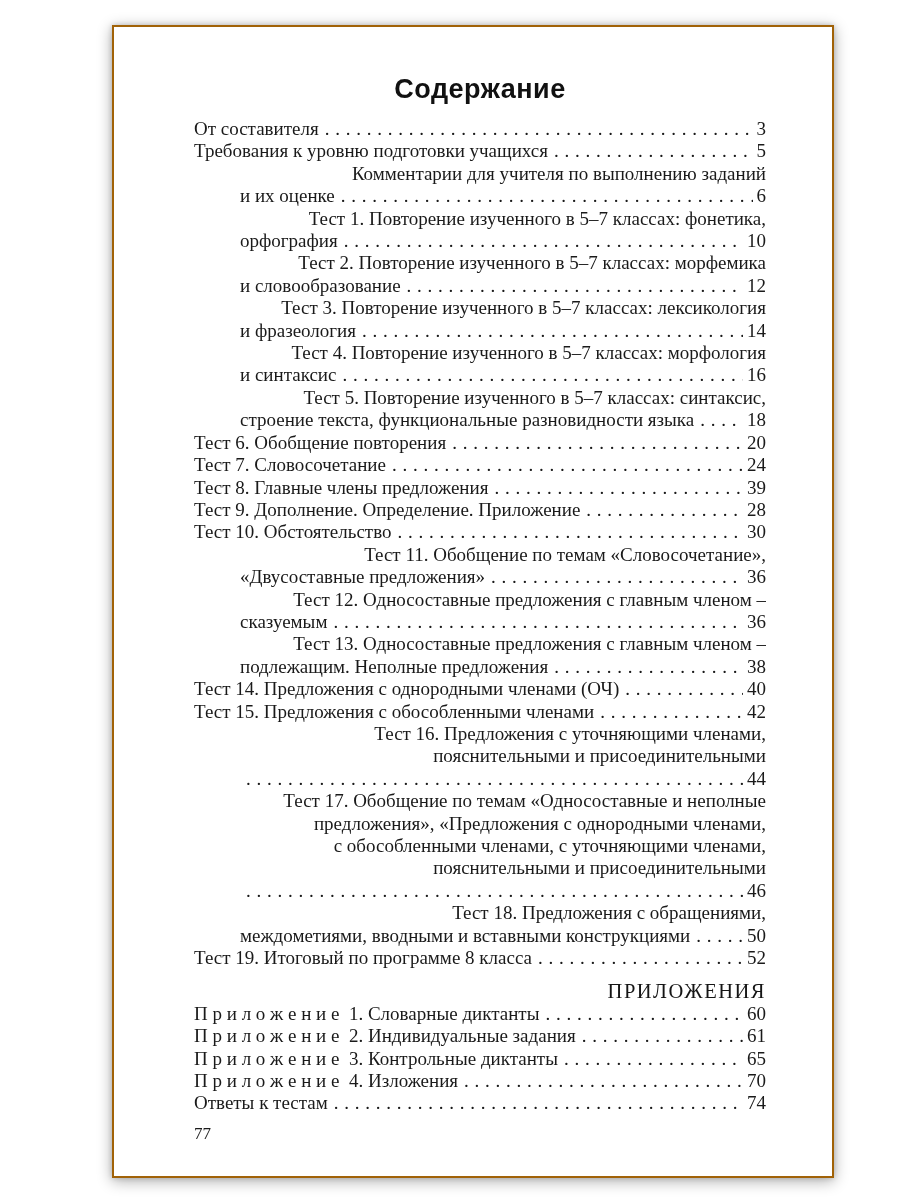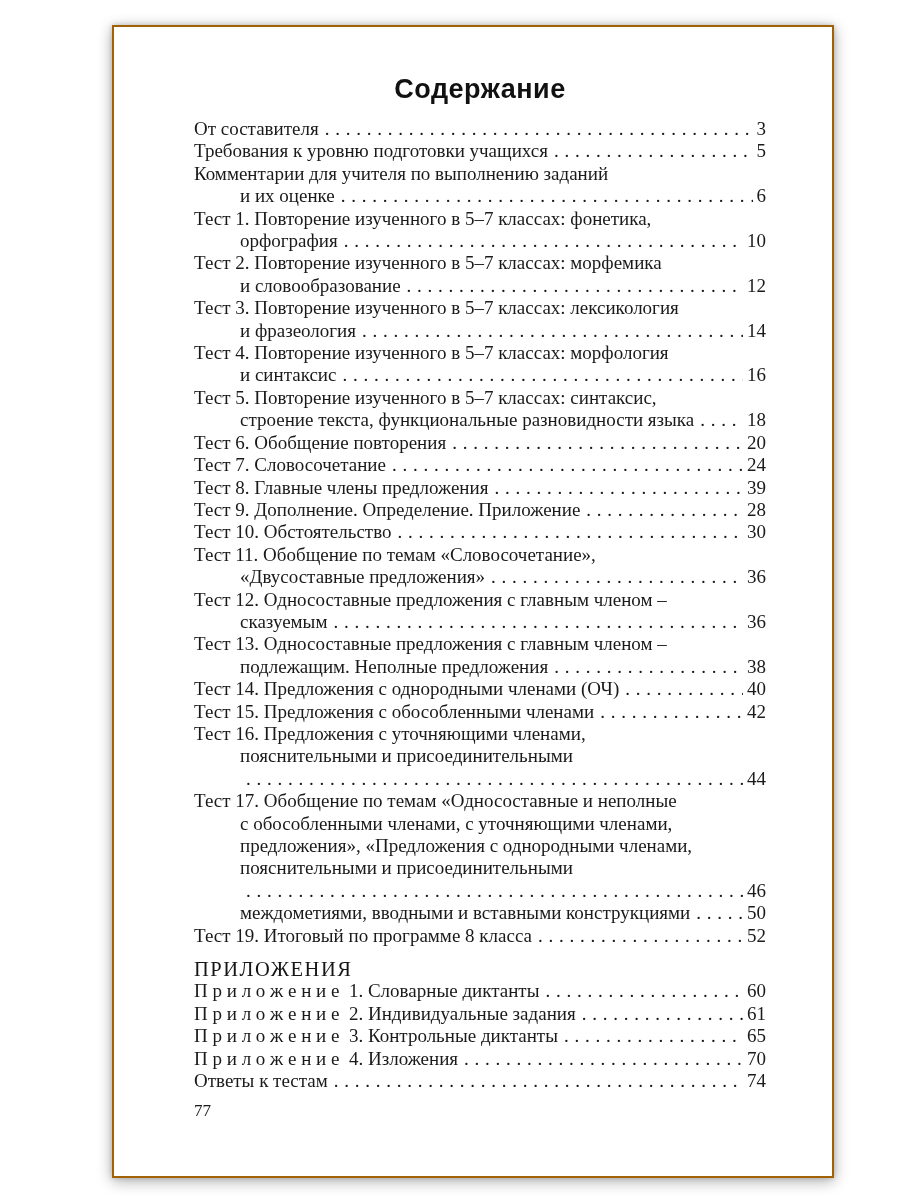--- a/index.html
+++ b/index.html
@@ -22,20 +22,21 @@
   .title {
     font-family:"Liberation Sans","DejaVu Sans",sans-serif;
     font-weight:700; font-size:27px; line-height:32px;
     text-align:center; letter-spacing:0.5px;
     color:#111111; margin:0 0 13px 0;
   }
   .toc-row {
     display:flex; align-items:baseline;
     font-size:19px; line-height:22.4px;
     overflow:hidden;
+    justify-content:flex-end;
   }
   .toc-row.indent { padding-left:46px; }
   .toc-row.heading {
     margin-top:11px; font-size:20.5px; letter-spacing:1.5px;
     color:#151515;
   }
   .toc-text { flex:0 0 auto; white-space:pre; }
   .dots {
     flex:1 1 auto; min-width:0; overflow:hidden;
     white-space:nowrap; letter-spacing:0.5px;
@@ -178,31 +179,34 @@
           <span class="toc-text">пояснительными и присоединительными</span>
         </div>
         <div class="toc-row indent">
           <span class="dots">. . . . . . . . . . . . . . . . . . . . . . . . . . . . . . . . . . . . . . . . . . . . . . . . . . . . . . . . . . . . . . . . . . . . . . . . . . . . . . . . . . . . . . . . . . . . . . . . . . . . . . . . . . . . . . . . . . . . . . . . . . . . . . . . . . . . . . . . . . . . </span>
           <span class="toc-page">44</span>
         </div>
         <div class="toc-row">
           <span class="toc-text">Тест 17. Обобщение по темам «Односоставные и неполные</span>
         </div>
         <div class="toc-row indent">
+          <span class="toc-text">предложения», «Предложения с однородными членами,</span>
+        </div>
+        <div class="toc-row indent">
           <span class="toc-text">с обособленными членами, с уточняющими членами,</span>
         </div>
         <div class="toc-row indent">
-          <span class="toc-text">предложения», «Предложения с однородными членами,</span>
-        </div>
-        <div class="toc-row indent">
           <span class="toc-text">пояснительными и присоединительными</span>
         </div>
         <div class="toc-row indent">
           <span class="dots">. . . . . . . . . . . . . . . . . . . . . . . . . . . . . . . . . . . . . . . . . . . . . . . . . . . . . . . . . . . . . . . . . . . . . . . . . . . . . . . . . . . . . . . . . . . . . . . . . . . . . . . . . . . . . . . . . . . . . . . . . . . . . . . . . . . . . . . . . . . . </span>
           <span class="toc-page">46</span>
+        </div>
+        <div class="toc-row">
+          <span class="toc-text">Тест 18. Предложения с обращениями,</span>
         </div>
         <div class="toc-row indent">
           <span class="toc-text">междометиями, вводными и вставными конструкциями</span>
           <span class="dots">. . . . . . . . . . . . . . . . . . . . . . . . . . . . . . . . . . . . . . . . . . . . . . . . . . . . . . . . . . . . . . . . . . . . . . . . . . . . . . . . . . . . . . . . . . . . . . . . . . . . . . . . . . . . . . . . . . . . . . . . . . . . . . . . . . . . . . . . . . . . </span>
           <span class="toc-page">50</span>
         </div>
         <div class="toc-row">
           <span class="toc-text">Тест 19. Итоговый по программе 8 класса</span>
           <span class="dots">. . . . . . . . . . . . . . . . . . . . . . . . . . . . . . . . . . . . . . . . . . . . . . . . . . . . . . . . . . . . . . . . . . . . . . . . . . . . . . . . . . . . . . . . . . . . . . . . . . . . . . . . . . . . . . . . . . . . . . . . . . . . . . . . . . . . . . . . . . . . </span>
           <span class="toc-page">52</span>

